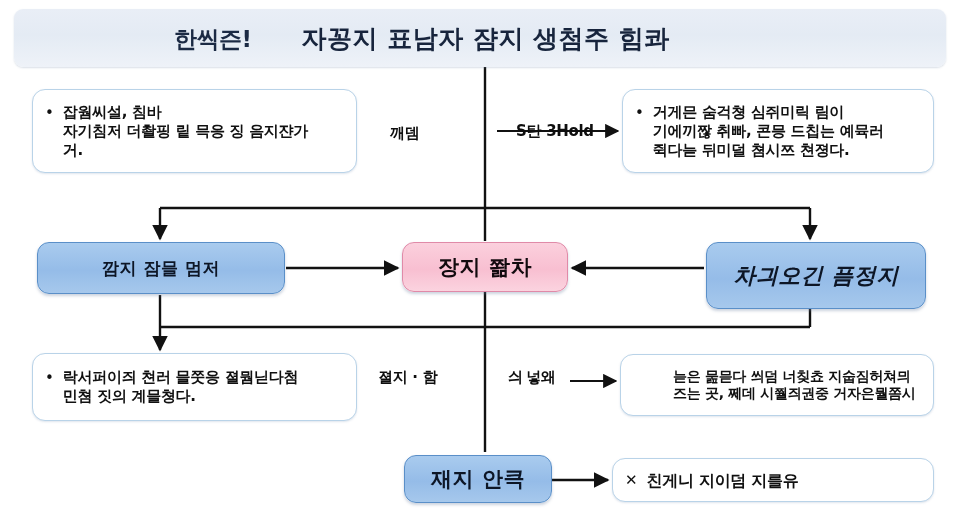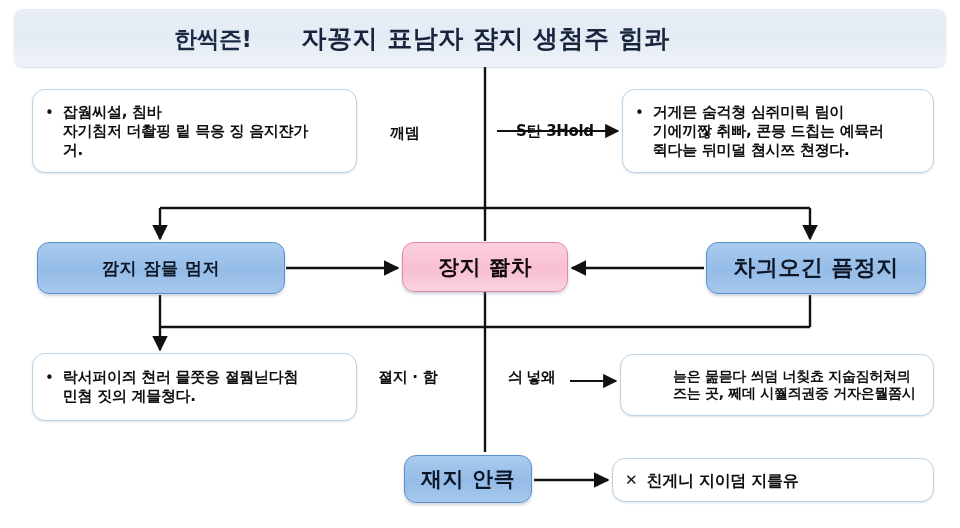--- a/index.html
+++ b/index.html
@@ -128,22 +128,22 @@
     color: #0d1626;
   }
   .pbox.pink {
     background: linear-gradient(180deg, #fbd0dd 0%, #f8bfd1 55%, #fbd3df 100%);
     border: 1.6px solid #e08aa8;
     color: #120a0e;
   }
 
   #box-left   { left: 37px;  top: 242px; width: 248px; height: 52px; font-size: 17px; }
   #box-center { left: 402px; top: 242px; width: 166px; height: 50px; font-size: 21px; }
-  #box-right  { left: 706px; top: 242px; width: 220px; height: 52px; font-size: 22px; }
-  #box-bottom { left: 404px; top: 455px; width: 128px; height: 48px; font-size: 21px; }
+  #box-right  { left: 706px; top: 242px; width: 220px; height: 67px; font-size: 22px; font-style: italic; }
+  #box-bottom { left: 404px; top: 455px; width: 148px; height: 48px; font-size: 21px; }
 
   
   .dlabel {
     position: absolute;
     font-size: 15px;
     font-weight: 700;
     color: #0e0e0e;
     letter-spacing: -0.3px;
     white-space: nowrap;
   }

